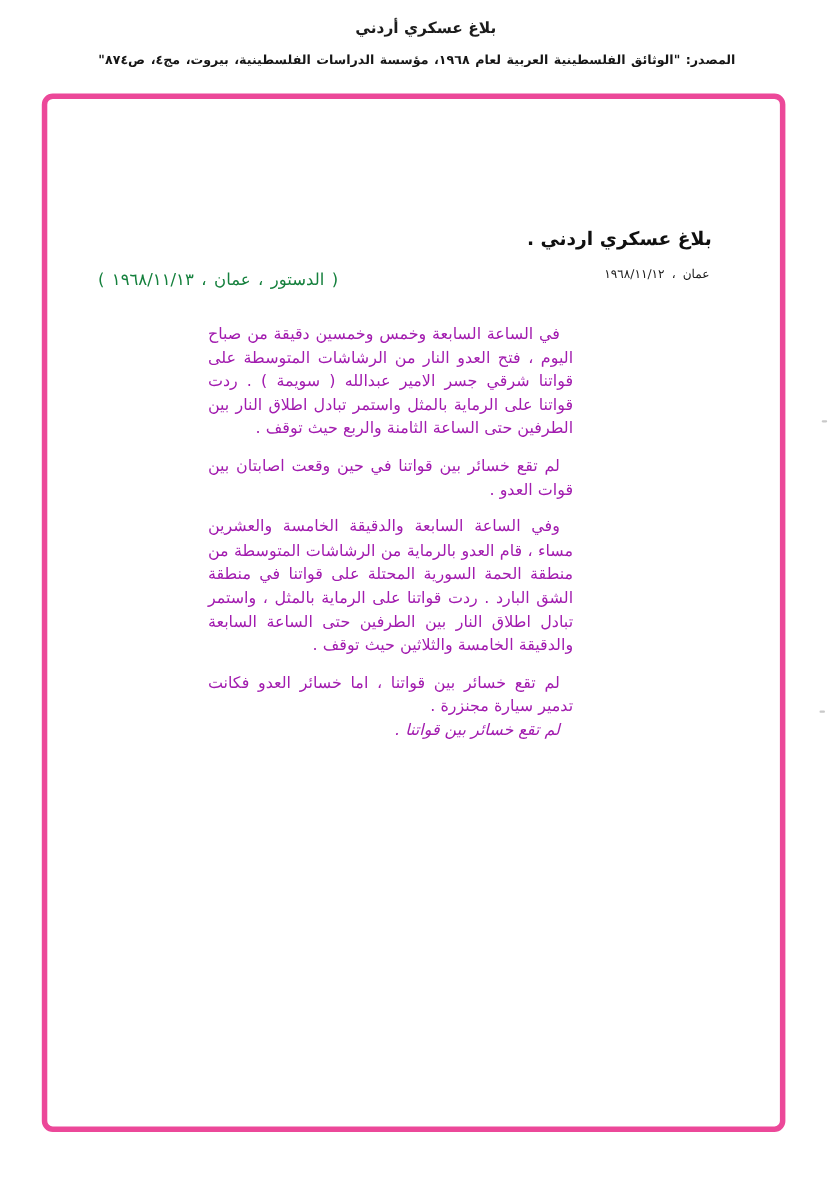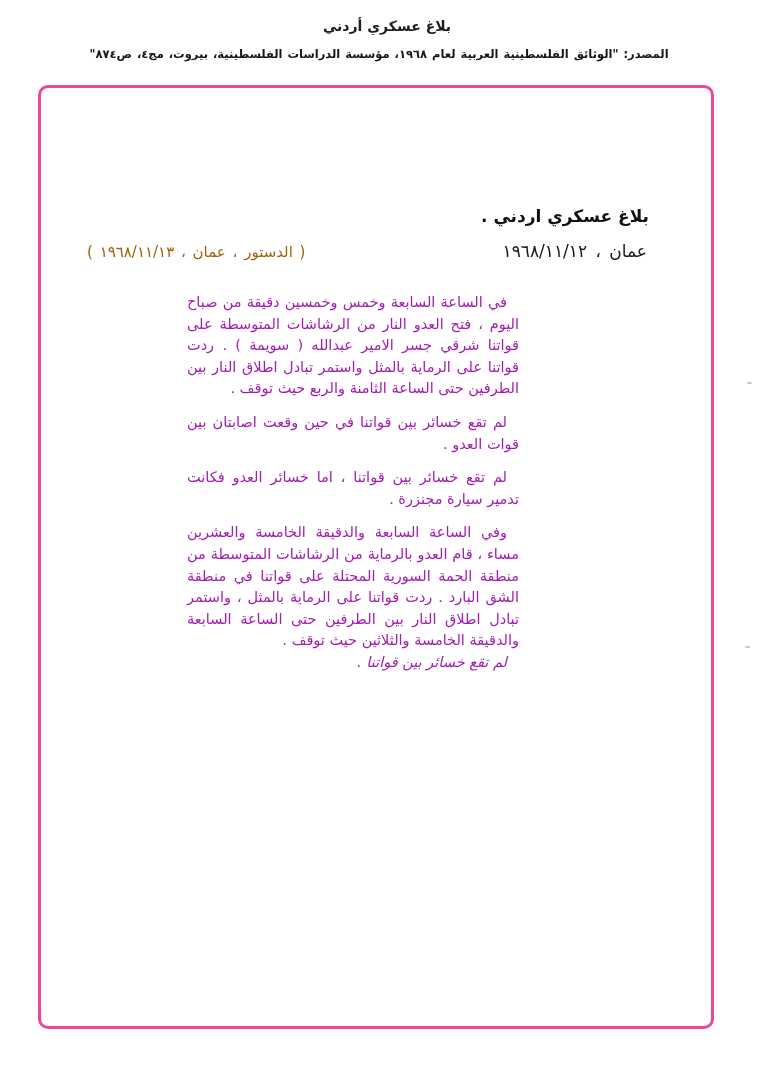--- a/index.html
+++ b/index.html
@@ -34,48 +34,48 @@
     color: #161616;
     word-spacing: 1px;
   }
   .doc-frame {
     position: absolute;
     left: 38px;
     top: 85px;
     width: 676px;
     height: 944px;
     box-sizing: border-box;
-    border: 3px solid #ec4899;
+    border: 5px solid #ec4899;
     border-radius: 10px;
     background: #ffffff;
   }
   .doc-title {
     position: absolute;
     top: 118px;
     right: 62px;
     font-size: 17px;
     font-weight: bold;
     color: #101010;
     white-space: nowrap;
   }
   .doc-date-right {
     position: absolute;
     top: 153px;
     right: 64px;
-    font-size: 17px;
+    font-size: 11px;
     color: #181818;
     white-space: nowrap;
     word-spacing: 3px;
   }
   .doc-date-left {
     position: absolute;
     top: 155px;
     left: 46px;
     font-size: 15px;
-    color: #a16207;
+    color: #15803d;
     white-space: nowrap;
     word-spacing: 2px;
   }
   .document-body {
     position: absolute;
     top: 204px;
     left: 146px;
     width: 332px;
     font-size: 14.5px;
     line-height: 21.6px;
@@ -111,21 +111,21 @@
 
   <div class="doc-title" dir="rtl">بلاغ عسكري اردني .</div>
 
   <div class="doc-date-right" dir="rtl">عمان ، ١٩٦٨/١١/١٢</div>
 
   <div class="doc-date-left" dir="rtl">( الدستور ، عمان ، ١٩٦٨/١١/١٣ )</div>
 
   <div class="document-body" dir="rtl">
       <div class="doc-paragraph" dir="rtl">في الساعة السابعة وخمس وخمسين دقيقة من صباح اليوم ، فتح العدو النار من الرشاشات المتوسطة على قواتنا شرقي جسر الامير عبدالله ( سويمة ) . ردت قواتنا على الرماية بالمثل واستمر تبادل اطلاق النار بين الطرفين حتى الساعة الثامنة والربع حيث توقف .</div>
       <div class="doc-paragraph" dir="rtl">لم تقع خسائر بين قواتنا في حين وقعت اصابتان بين قوات العدو .</div>
+      <div class="doc-paragraph" dir="rtl">وفي الساعة السابعة والدقيقة الخامسة والعشرين مساء ، قام العدو بالرماية من الرشاشات المتوسطة من منطقة الحمة السورية المحتلة على قواتنا في منطقة الشق البارد . ردت قواتنا على الرماية بالمثل ، واستمر تبادل اطلاق النار بين الطرفين حتى الساعة السابعة والدقيقة الخامسة والثلاثين حيث توقف .</div>
       <div class="doc-paragraph" dir="rtl">لم تقع خسائر بين قواتنا ، اما خسائر العدو فكانت تدمير سيارة مجنزرة .</div>
-      <div class="doc-paragraph" dir="rtl">وفي الساعة السابعة والدقيقة الخامسة والعشرين مساء ، قام العدو بالرماية من الرشاشات المتوسطة من منطقة الحمة السورية المحتلة على قواتنا في منطقة الشق البارد . ردت قواتنا على الرماية بالمثل ، واستمر تبادل اطلاق النار بين الطرفين حتى الساعة السابعة والدقيقة الخامسة والثلاثين حيث توقف .</div>
       <div class="doc-paragraph tight" dir="rtl">لم تقع خسائر بين قواتنا .</div>
     </div>
 
 </div>
 
 <div class="scan-speck speck-1"></div>
 <div class="scan-speck speck-2"></div>
 
 </body></html>

